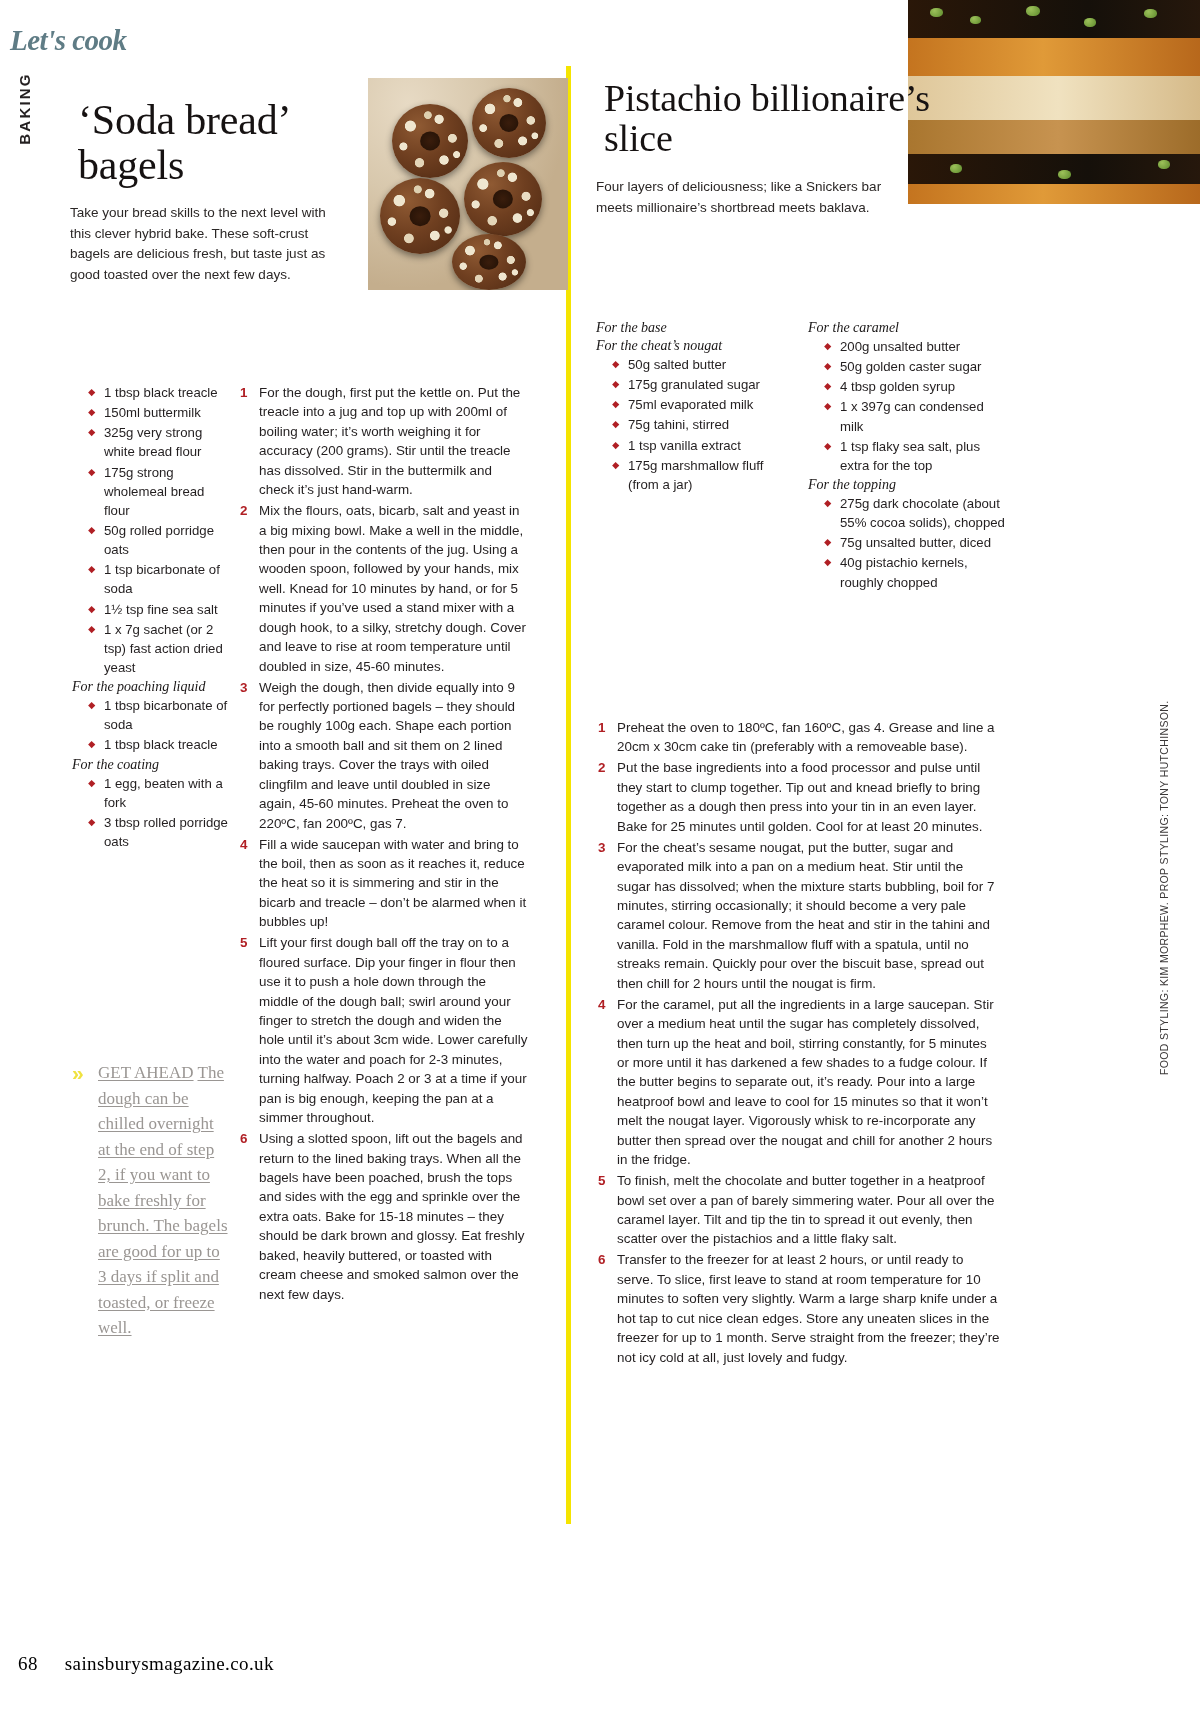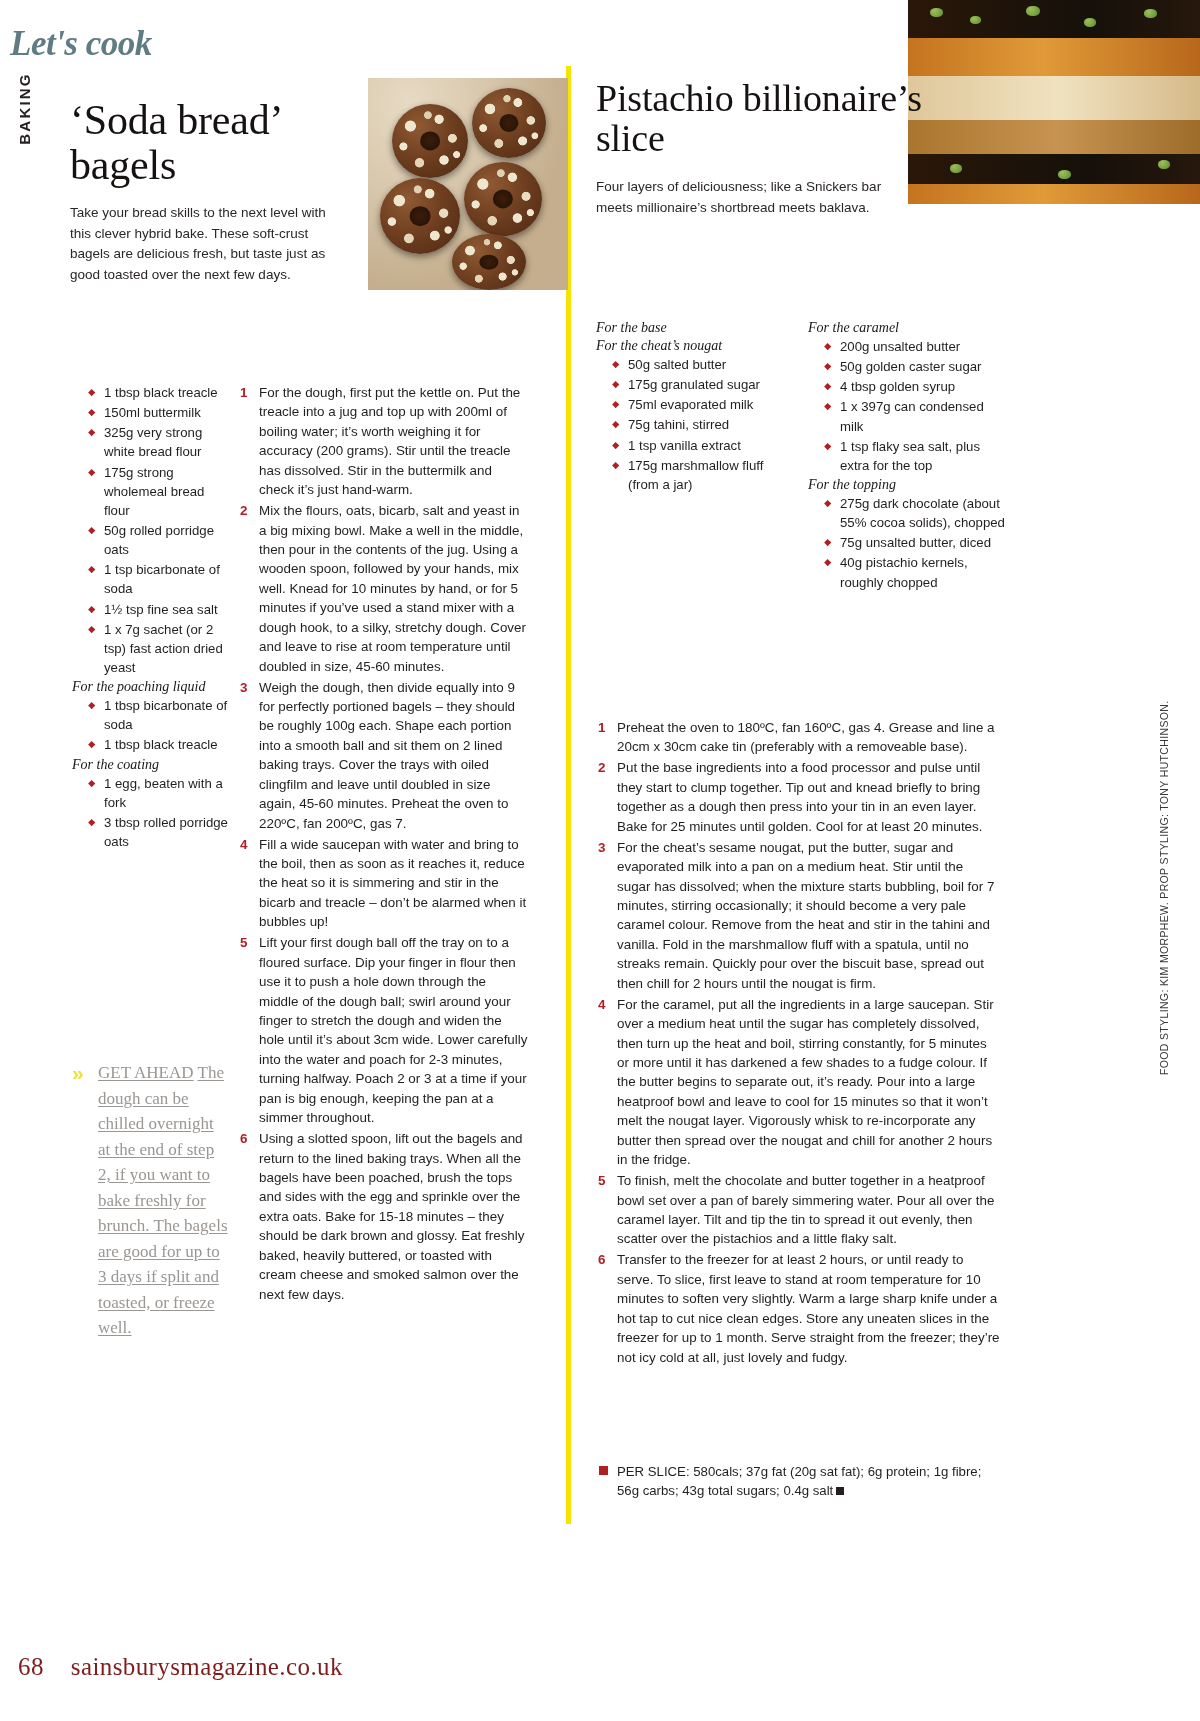--- a/index.html
+++ b/index.html
@@ -10,21 +10,21 @@
     color: #231f20;
     overflow: hidden;
   }
   .page { position: relative; width: 1200px; height: 1721px; }
 
   
   .lets-cook {
     position: absolute; left: 10px; top: 24px;
     font-family: "Liberation Serif", serif;
     font-style: italic; font-weight: bold;
-    font-size: 35px; letter-spacing: -0.5px;
+    font-size: 29px; letter-spacing: -0.5px;
     color: #5f7c85;
   }
   .vert-baking {
     position: absolute; left: -21px; top: 100px;
     width: 90px; text-align: center;
     transform: rotate(-90deg);
     transform-origin: 50% 50%;
     font-size: 15px; font-weight: bold;
     letter-spacing: 2.2px;
     color: #231f20;
@@ -92,20 +92,21 @@
     position:absolute; border-radius:45%;
     background: radial-gradient(circle at 35% 30%, #9dc15a, #5d8a2c);
   }
 
   
   .recipe-title {
     font-family: "Liberation Serif", serif;
     font-weight: normal;
     color: #161212;
     line-height: 1.06;
+    margin-left: 8px;
   }
   #title-bagels {
     position: absolute; left: 70px; top: 98px;
     width: 290px; font-size: 42px; letter-spacing: -0.2px;
   }
   #title-pist {
     position: absolute; left: 596px; top: 78px;
     width: 330px; font-size: 38px; letter-spacing: -0.2px;
   }
 
@@ -209,21 +210,21 @@
     transform: rotate(-90deg); transform-origin: 0 0;
     white-space: nowrap;
     font-size: 10.5px; letter-spacing: .35px;
     color: #3b3838;
   }
 
   
   .footer {
     position: absolute; left: 18px; top: 1653px;
     font-family: "Liberation Serif", serif;
-    font-size: 25px; color: #7f1d1d; letter-spacing: .4px;
+    font-size: 19px; color: #000000; letter-spacing: .4px;
   }
   .footer .pno { margin-right: 27px; }
 </style>
 </head>
 <body>
 
 <div class="page">
 
   <div class="lets-cook">Let's cook</div>
   <div class="vert-baking">BAKING</div>
@@ -348,23 +349,20 @@
 
   <ol class="method" id="meth-pist">
       <li>Preheat the oven to 180ºC, fan 160ºC, gas 4. Grease and line a 20cm x 30cm cake tin (preferably with a removeable base).</li>
       <li>Put the base ingredients into a food processor and pulse until they start to clump together. Tip out and knead briefly to bring together as a dough then press into your tin in an even layer. Bake for 25 minutes until golden. Cool for at least 20 minutes.</li>
       <li>For the cheat’s sesame nougat, put the butter, sugar and evaporated milk into a pan on a medium heat. Stir until the sugar has dissolved; when the mixture starts bubbling, boil for 7 minutes, stirring occasionally; it should become a very pale caramel colour. Remove from the heat and stir in the tahini and vanilla. Fold in the marshmallow fluff with a spatula, until no streaks remain. Quickly pour over the biscuit base, spread out then chill for 2 hours until the nougat is firm.</li>
       <li>For the caramel, put all the ingredients in a large saucepan. Stir over a medium heat until the sugar has completely dissolved, then turn up the heat and boil, stirring constantly, for 5 minutes or more until it has darkened a few shades to a fudge colour. If the butter begins to separate out, it’s ready. Pour into a large heatproof bowl and leave to cool for 15 minutes so that it won’t melt the nougat layer. Vigorously whisk to re-incorporate any butter then spread over the nougat and chill for another 2 hours in the fridge.</li>
       <li>To finish, melt the chocolate and butter together in a heatproof bowl set over a pan of barely simmering water. Pour all over the caramel layer. Tilt and tip the tin to spread it out evenly, then scatter over the pistachios and a little flaky salt.</li>
       <li>Transfer to the freezer for at least 2 hours, or until ready to serve. To slice, first leave to stand at room temperature for 10 minutes to soften very slightly. Warm a large sharp knife under a hot tap to cut nice clean edges. Store any uneaten slices in the freezer for up to 1 month. Serve straight from the freezer; they’re not icy cold at all, just lovely and fudgy.</li>
     </ol>
 
-  <div class="nutri" id="nutri-pist">
-    <span>PER SLICE: 580cals; 37g fat (20g sat fat); 6g protein; 1g fibre; 56g carbs; 43g total sugars; 0.4g salt</span><span class="endmark"></span>
-  </div>
 
   <div id="credits">FOOD STYLING: KIM MORPHEW. PROP STYLING: TONY HUTCHINSON.</div>
 
   <div class="footer">
     <span class="pno">68</span><span>sainsburysmagazine.co.uk</span>
   </div>
 
 </div>
 
 </body></html>

